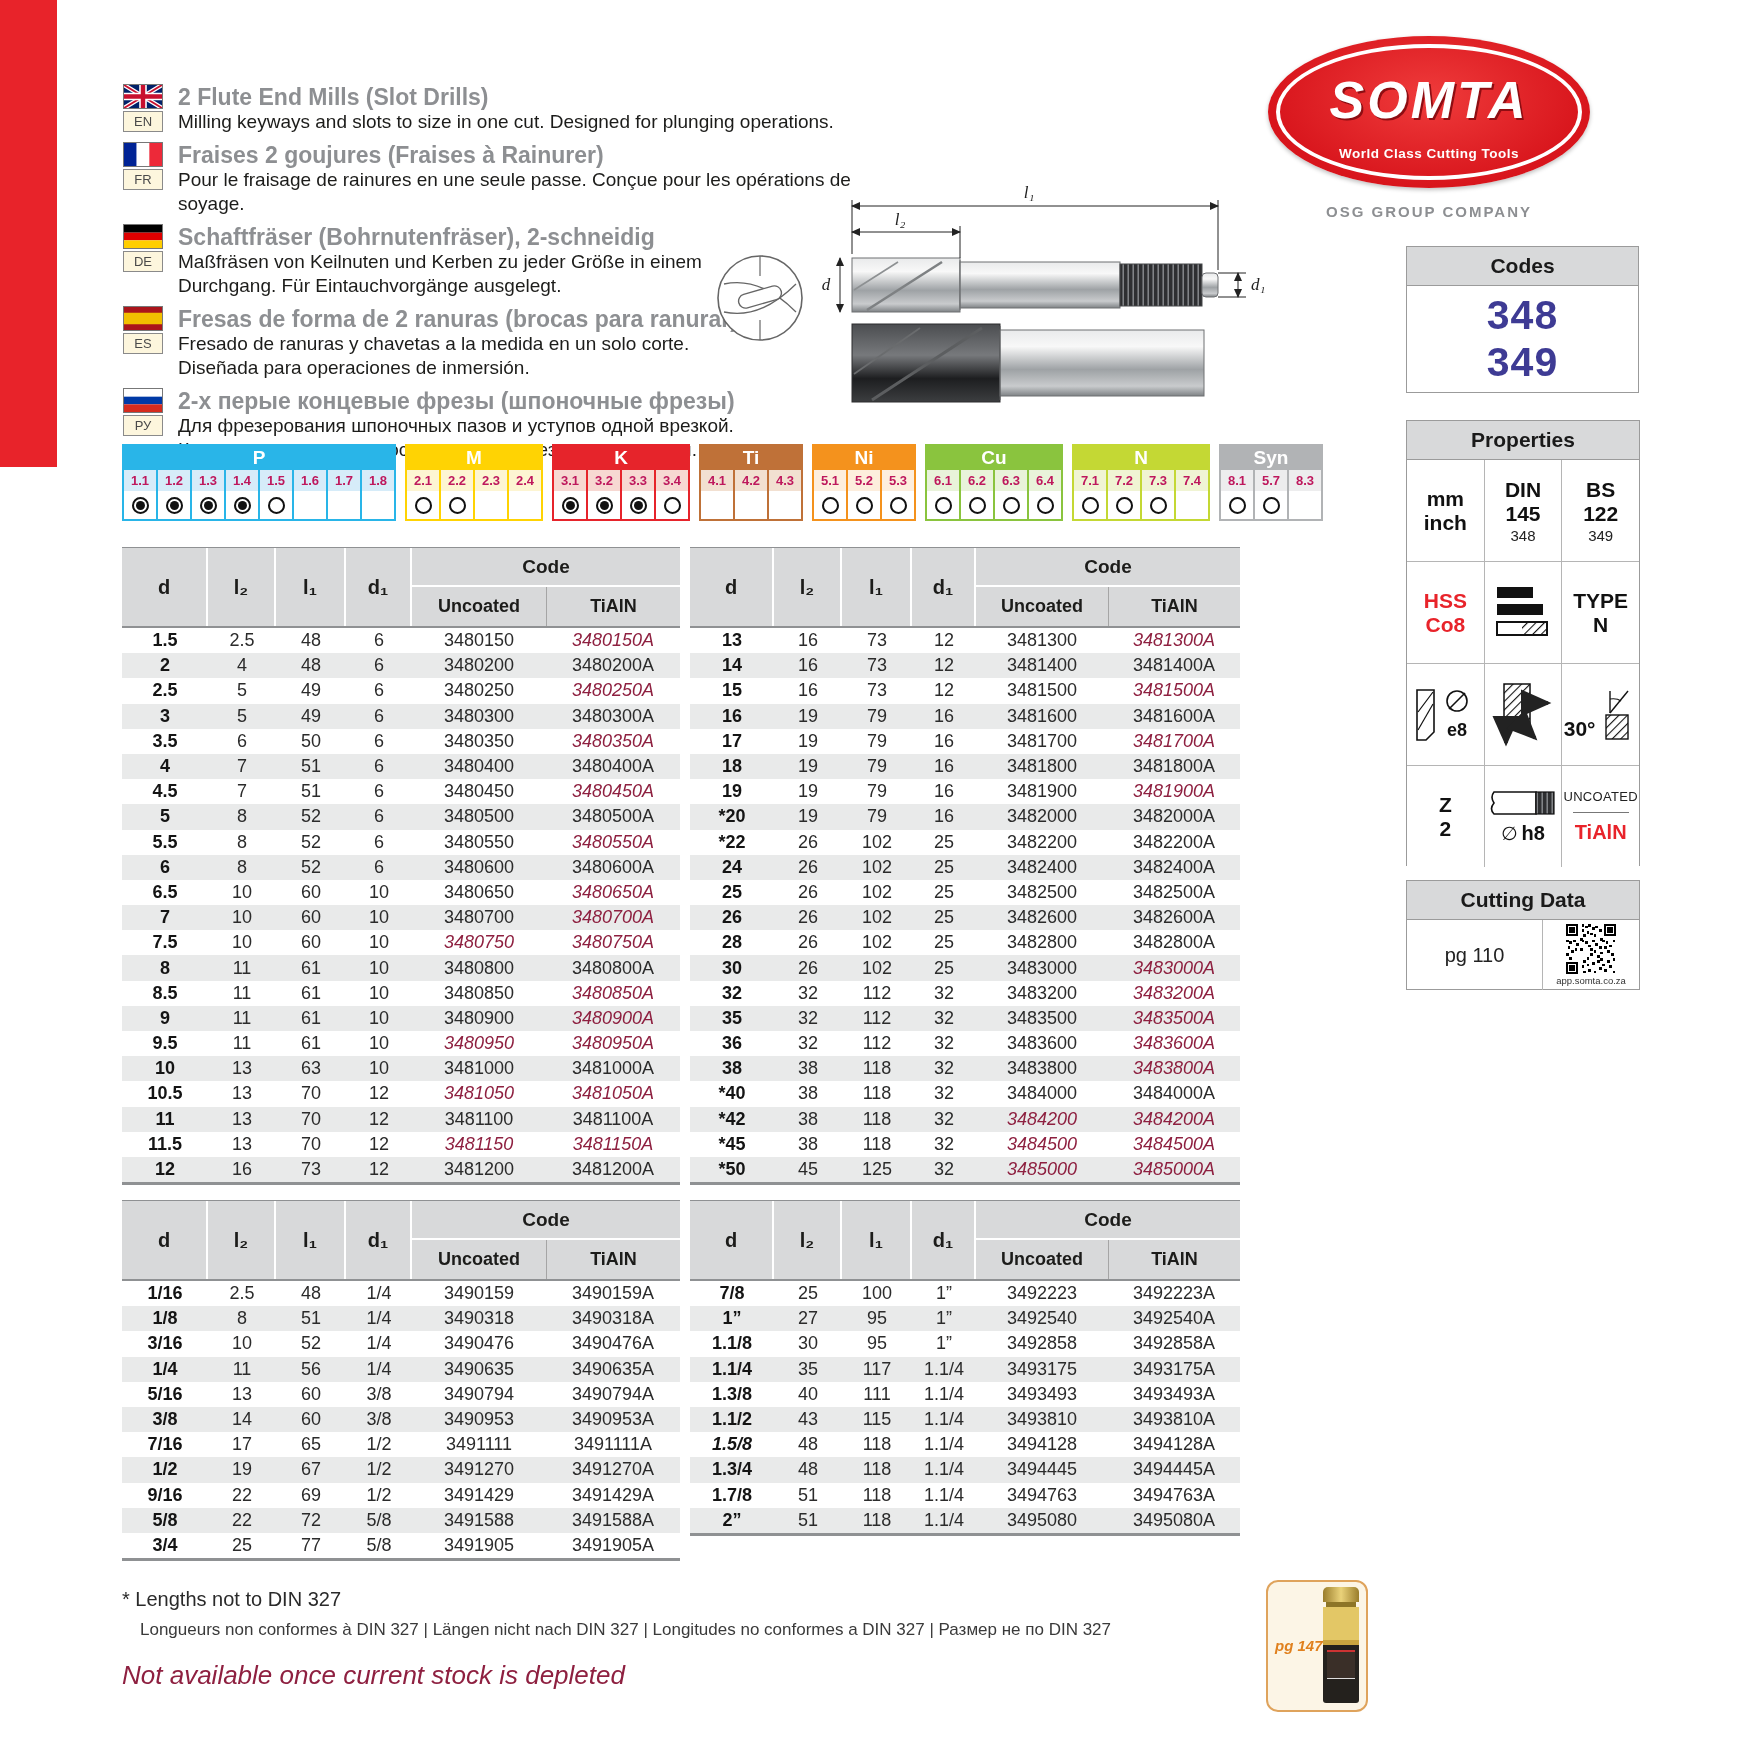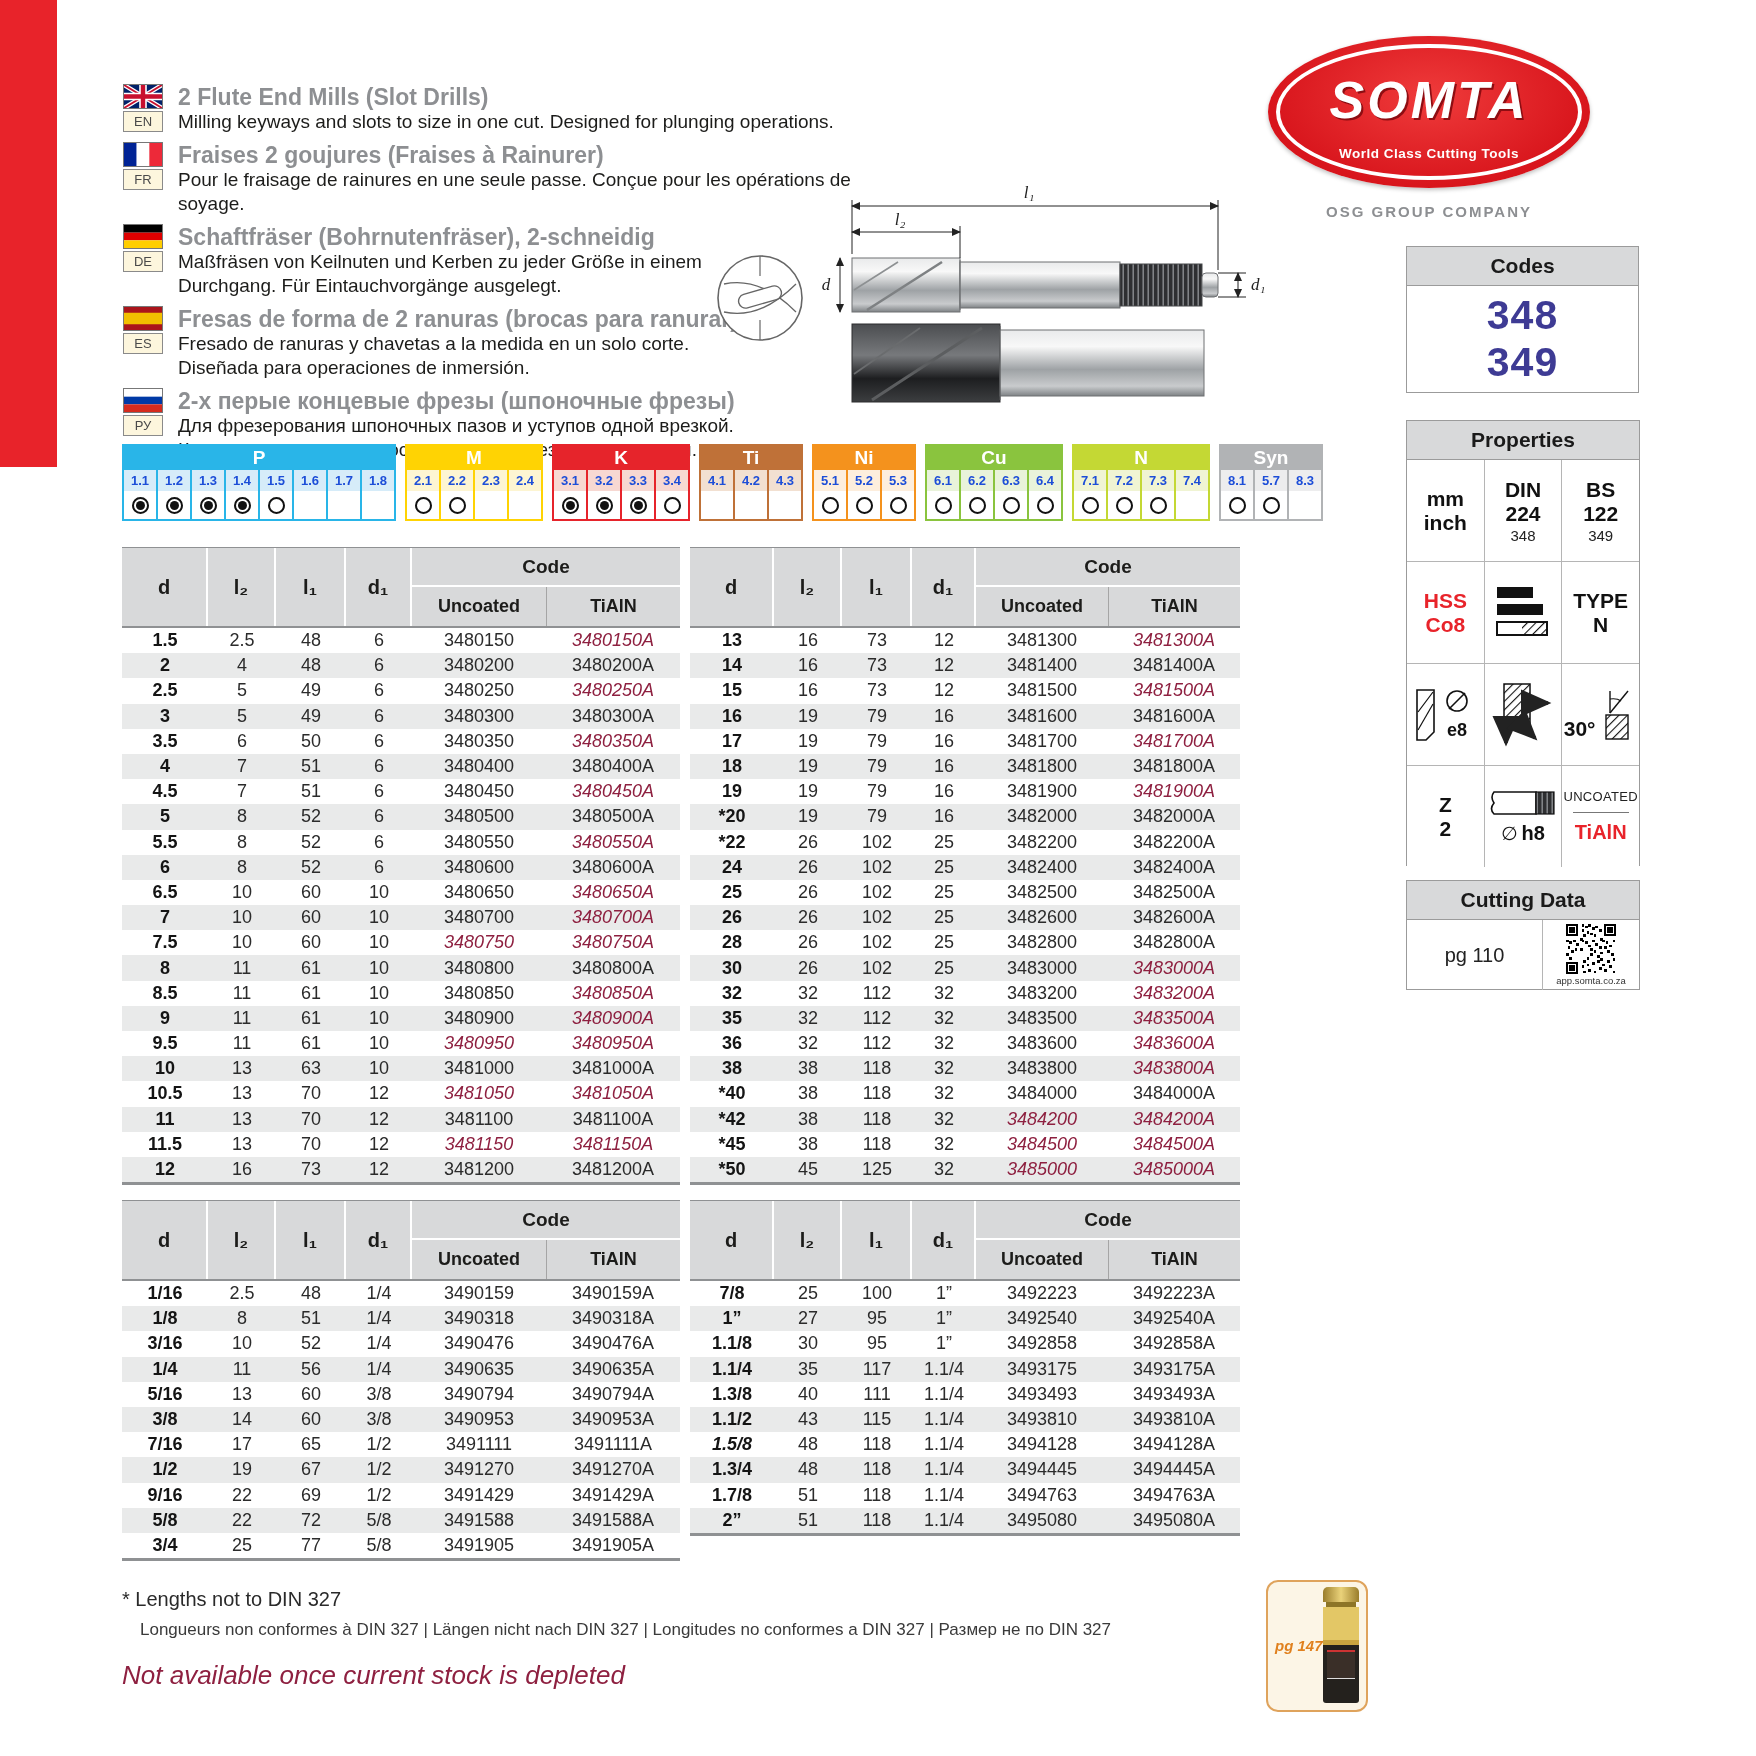--- a/index.html
+++ b/index.html
@@ -61,21 +61,21 @@
   .cut-qr svg{width:50px;height:50px;}
   .qr-cap{font-size:9.5px;color:#333;margin-top:1px;}
   
   .band{left:122px;top:444px;display:flex;gap:9px;}
   .msec{border:2px solid var(--c);background:#fff;}
   .msec-h{height:24px;background:var(--c);color:#fff;font-weight:bold;font-size:19px;
     display:flex;align-items:center;justify-content:center;}
   .mcells{display:flex;}
   .mcell{width:32px;}
   .mcell + .mcell{border-left:2px solid var(--c);}
-  .mnum{height:21px;background:var(--tint);font-size:13px;font-weight:bold;color:#1d4ed8;
+  .mnum{height:21px;background:var(--tint);font-size:13px;font-weight:bold;color:#be185d;
     display:flex;align-items:center;justify-content:center;}
   .mradio{height:28px;background:#fff;display:flex;align-items:center;justify-content:center;}
   .radio{width:17px;height:17px;border:2px solid #111;border-radius:50%;box-sizing:border-box;position:relative;}
   .radio.filled::after{content:"";position:absolute;inset:2px;background:#111;border-radius:50%;}
   
   .stable{position:absolute;}
   .t-head{display:flex;background:#d8d9da;border-top:1px solid #8f9193;border-bottom:2px solid #8f9193;box-sizing:border-box;}
   .th-dim{display:flex;align-items:center;justify-content:center;font-weight:bold;font-size:20px;
     height:78px;border-right:2px solid #fff;box-sizing:border-box;}
   .th-code-group{display:flex;flex-direction:column;}
@@ -298,21 +298,21 @@
 
 <div class="abs panel props-panel">
   <div class="panel-h">Properties</div>
   <div class="props-grid">
     <div class="pc">
       <div class="big">mm</div>
       <div class="big">inch</div>
     </div>
     <div class="pc">
       <div class="big">DIN</div>
-      <div class="big">224</div>
+      <div class="big">145</div>
       <div class="small-code">348</div>
     </div>
     <div class="pc">
       <div class="big">BS</div>
       <div class="big">122</div>
       <div class="small-code">349</div>
     </div>
     <div class="pc">
       <div class="big red-text">HSS</div>
       <div class="big red-text">Co8</div>

